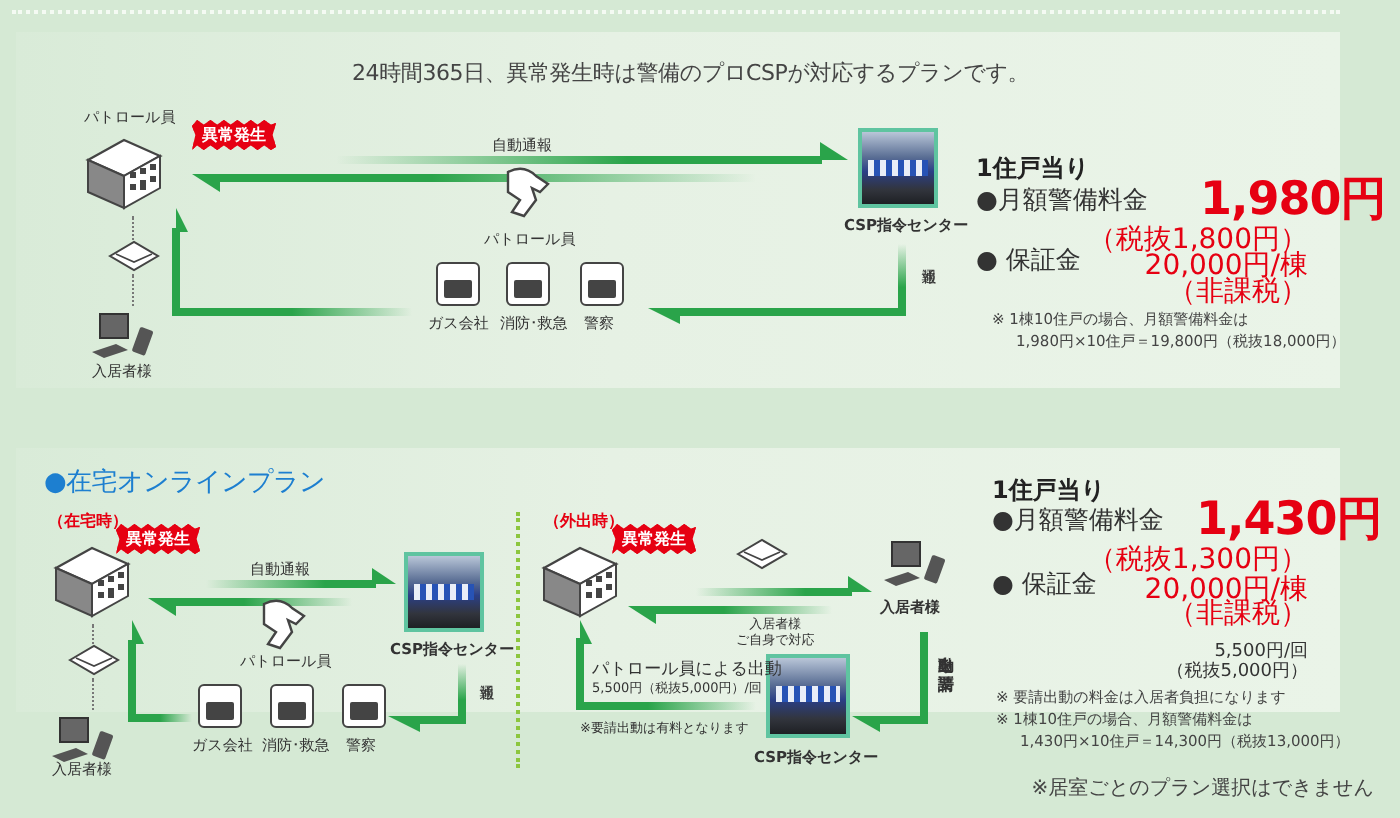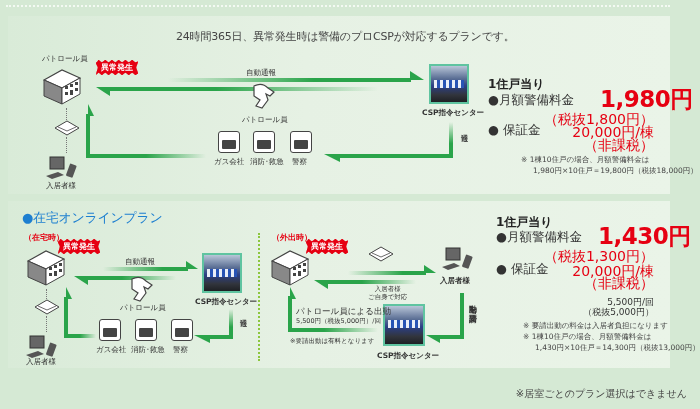--- a/index.html
+++ b/index.html
@@ -12,21 +12,21 @@
   }
   .dotline {
     position: absolute; left: 6px; right: 30px; top: 5px; height: 0;
     border-top: 2px dotted #f4faf3;
   }
   .panel {
     position: absolute; left: 8px; width: 662px;
     background: linear-gradient(90deg, #d9ebd8 0%, #e6f1e4 45%, #eaf4e8 100%);
   }
   #panel1 { top: 16px; height: 178px; }
-  #panel2 { top: 201px; height: 167px; }
+  #panel2 { top: 224px; height: 132px; }
   .title {
     position: absolute; left: 14px; top: 11px;
     font-size: 13px; color: #1d7fd0; white-space: nowrap; letter-spacing: -0.3px;
   }
   .subtitle {
     position: absolute; top: 13px; font-size: 11px; color: #444; white-space: nowrap; letter-spacing: -0.2px;
   }
   .abs { position: absolute; }
   .lbl { font-size: 7.5px; color: #333; white-space: nowrap; }
   .alarm {
@@ -54,21 +54,21 @@
   }
   .svc-icon::after {
     content: ""; position: absolute; left: 3px; right: 3px; bottom: 3px; height: 9px; background: #444; border-radius: 1px;
   }
   .price-block { position: absolute; }
   .per-unit { font-size: 12px; font-weight: bold; color: #222; white-space: nowrap; }
   .row-label { font-size: 12.5px; color: #333; white-space: nowrap; }
   .big-price { color: #e60012; font-size: 23px; font-weight: bold; white-space: nowrap; letter-spacing: -0.5px; }
   .red-sub { color: #e60012; font-size: 14px; font-weight: normal; white-space: nowrap; text-align: right; }
   .gray-sub { color: #333; font-size: 9px; white-space: nowrap; text-align: left; }
-  .note { font-size: 7.5px; color: #444; white-space: nowrap; line-height: 11px; margin-left: 25px; }
+  .note { font-size: 7.5px; color: #444; white-space: nowrap; line-height: 11px; }
   .vtext { position: absolute; writing-mode: vertical-rl; font-size: 7.5px; color: #333; }
   .divider { position: absolute; left: 250px; top: 32px; height: 128px; border-left: 2px dotted #8cc63e; }
   .footer-note { position: absolute; right: 13px; top: 387px; font-size: 10px; color: #444; white-space: nowrap; }
 </style>
 </head>
 <body>
 
 <div class="dotline"></div>
 
 <div class="panel" id="panel1">

